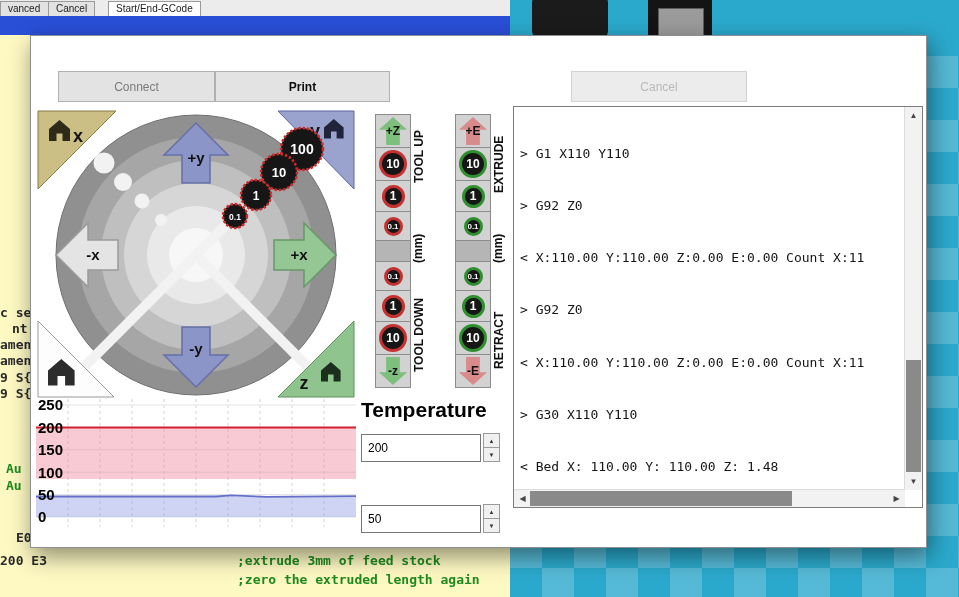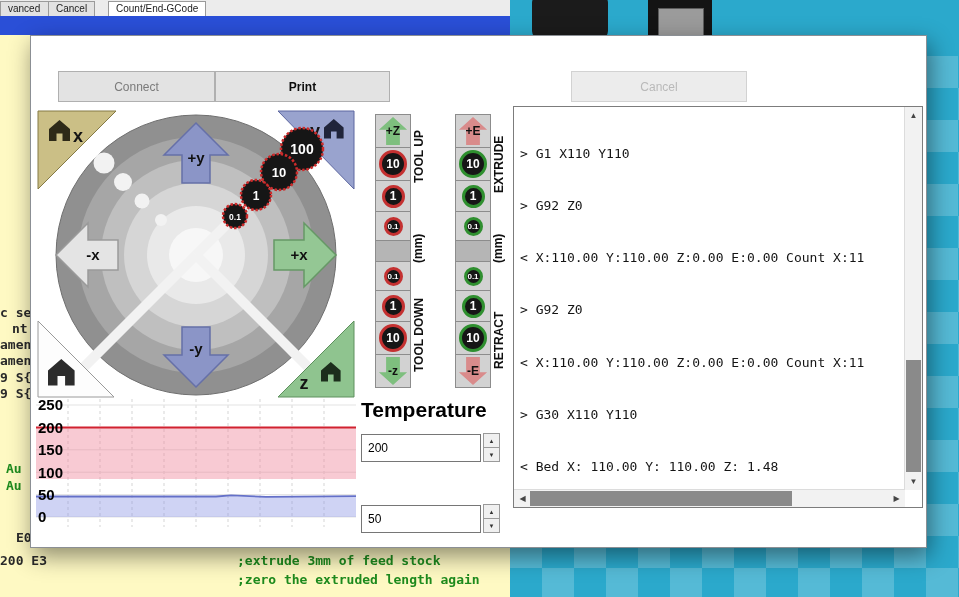--- a/index.html
+++ b/index.html
@@ -84,21 +84,21 @@
   .loglines div{height:17.4px}
 </style>
 </head>
 <body>
 
 <div id="screen">
 
   <div class="tabbar">
     <span class="tab" style="left:0;width:44px">vanced</span>
     <span class="tab" style="left:48px">Cancel</span>
-    <span class="tab active" style="left:108px">Count/End-GCode</span>
+    <span class="tab active" style="left:108px">Start/End-GCode</span>
   </div>
   <div class="selbar"></div>
 
   <span class="frag" style="left:0;top:305px">c se</span>
   <span class="frag" style="left:12px;top:321px">nt t</span>
   <span class="frag" style="left:0;top:337px">ament</span>
   <span class="frag" style="left:0;top:353px">ament</span>
   <span class="frag" style="left:0;top:370px">9 S{</span>
   <span class="frag" style="left:0;top:386px">9 S{</span>
   <span class="frag green" style="left:6px;top:461px">Au</span>

